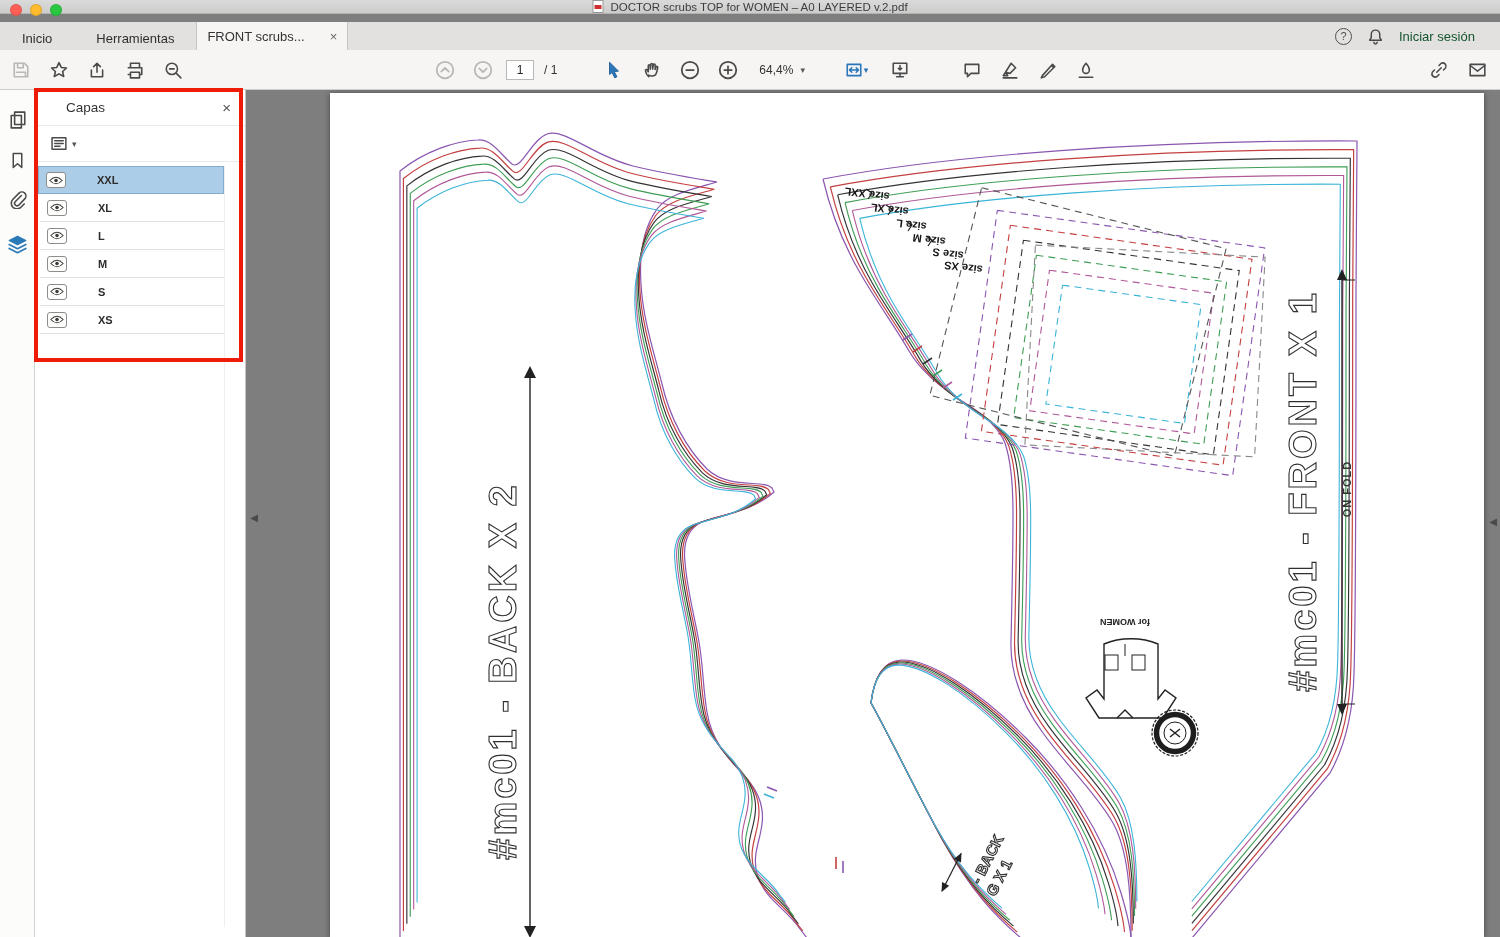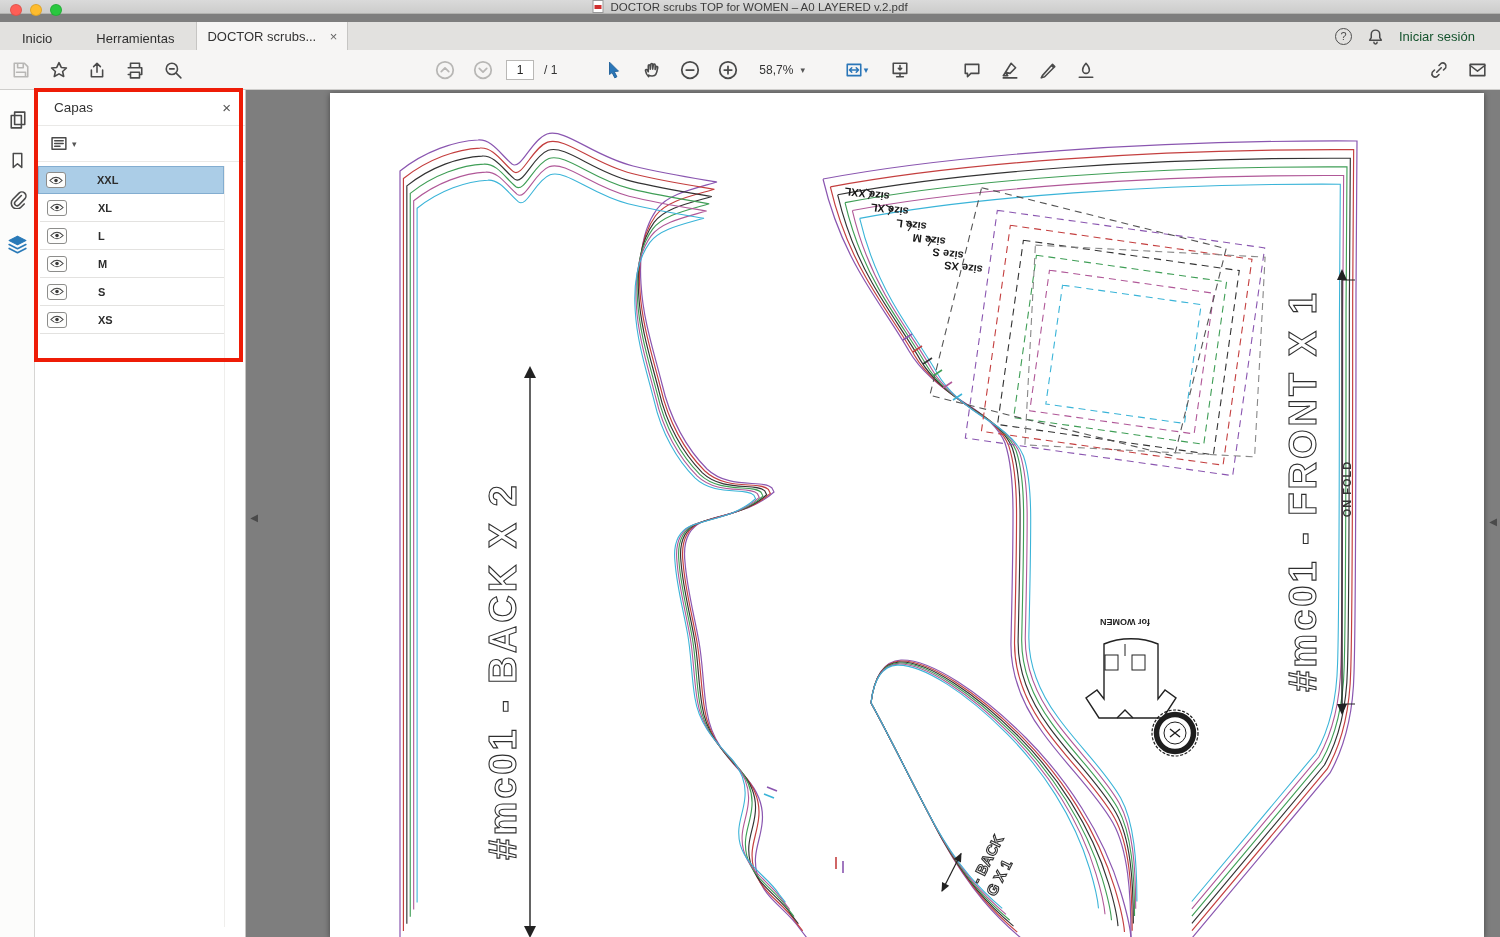--- a/index.html
+++ b/index.html
@@ -41,21 +41,21 @@
   .caret{font-size:9px;color:#555}
   .caret.blue{color:#2a76b8}
   .sp26{width:26px}.sp14{width:10px}
 
   
   .main{position:absolute;top:90px;left:0;right:0;bottom:0}
   .iconrail{position:absolute;left:0;top:0;bottom:0;width:35px;background:#fcfcfb;border-right:1px solid #d6d5d3}
   .rail-btn{position:absolute;left:0;width:35px;height:36px;display:flex;align-items:center;justify-content:center}
 
   .layers-panel{position:absolute;left:35px;top:0;bottom:0;width:211px;background:#fff;border-right:1px solid #c6c5c3}
-  .panel-header{height:36px;display:flex;align-items:center;padding:0 14px 0 19px;border-bottom:1px solid #eceand}
+  .panel-header{height:36px;display:flex;align-items:center;padding:0 14px 0 31px;border-bottom:1px solid #eceand}
   .panel-header{border-bottom:1px solid #eae9e7}
   .panel-title{font-size:13.5px;color:#333;flex:1}
   .panel-close{font-size:15px;color:#555}
   .panel-tools{height:36px;display:flex;align-items:center;gap:5px;padding-left:16px;border-bottom:1px solid #eae9e7}
   .layer-list{position:absolute;top:76px;left:0;right:0}
   .layer-row{height:28px;display:flex;align-items:center;margin:0 21px 0 5px;border-bottom:1px solid #e3e2e0;background:#fff}
   .layer-row.selected{border:1px solid #83add0;margin:0 21px 0 3px}
   .eye-btn{width:20px;height:16px;border:1px solid #8d8d8b;border-radius:3px;background:#fdfdfc;display:flex;align-items:center;justify-content:center;margin-left:7px}
   .layer-label{margin-left:31px;font-size:11px;font-weight:bold;color:#2d2d2d}
   .panel-track{position:absolute;top:76px;bottom:10px;right:20px;border-right:1px solid #efeeec}
@@ -88,21 +88,21 @@
       <rect x="2.5" y="5" width="7" height="4" fill="#d03030"></rect>
     </svg>
     <span>DOCTOR scrubs TOP for WOMEN – A0 LAYERED v.2.pdf</span>
   </div>
 </div>
 
 <div class="tabbar">
   <div class="tab-btn">Inicio</div>
   <div class="tab-btn">Herramientas</div>
   <div class="tab-doc">
-    <span class="lbl">DOCTOR scrubs...</span>
+    <span class="lbl">FRONT scrubs...</span>
     <span class="tab-close">×</span>
   </div>
   <div class="tabbar-right">
     <span class="help-circle">?</span>
     <svg width="17" height="17" viewBox="0 0 16 16">
       <path class="ic" d="M8,2 a4,4 0 0 1 4,4 v3 l1.5,2.5 h-11 L4,9 V6 a4,4 0 0 1 4,-4 z M6.5,13.5 a1.5,1.5 0 0 0 3,0"></path>
     </svg>
     <span class="signin">Iniciar sesión</span>
   </div>
 </div>
@@ -170,21 +170,21 @@
           <path class="ic" d="M5,8 h6"></path>
         </svg>
     </div>
     <div class="tbtn">
       <svg width="20" height="20" viewBox="0 0 16 16">
           <circle class="ic" cx="8" cy="8" r="6.6"></circle>
           <path class="ic" d="M5,8 h6 M8,5 v6"></path>
         </svg>
     </div>
     <div class="zoom-box">
-      <span>58,7%</span>
+      <span>64,4%</span>
       <span class="caret">▾</span>
     </div>
     <span class="sp14"></span>
     <div class="tbtn blue" style="width:42px">
       <svg width="20" height="18" viewBox="0 0 16 16">
           <rect class="ic" x="2" y="3" width="12" height="10"></rect>
           <path class="ic" d="M4,8 h8 M4,8 l2,-2 M4,8 l2,2 M12,8 l-2,-2 M12,8 l-2,2"></path>
         </svg>
       <span class="caret blue">▾</span>
     </div>

